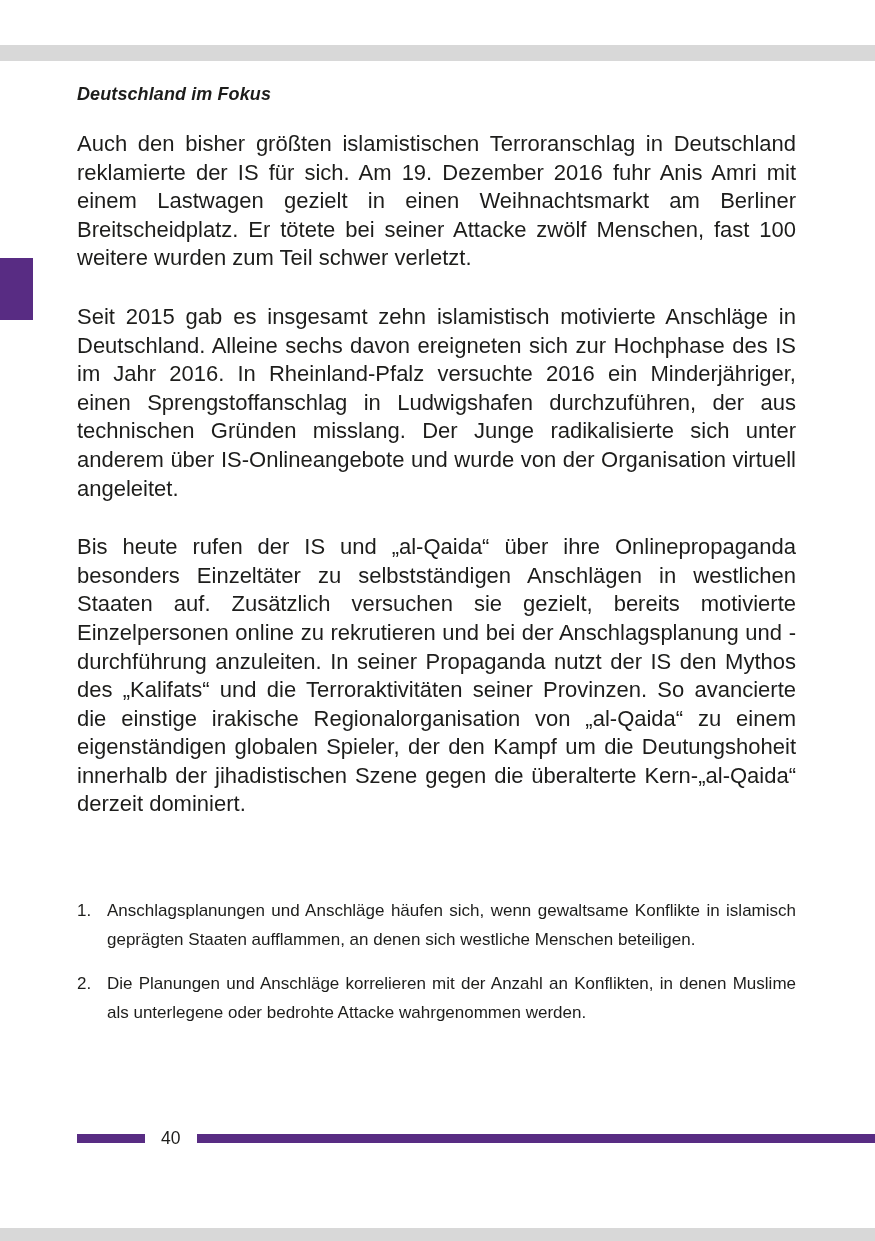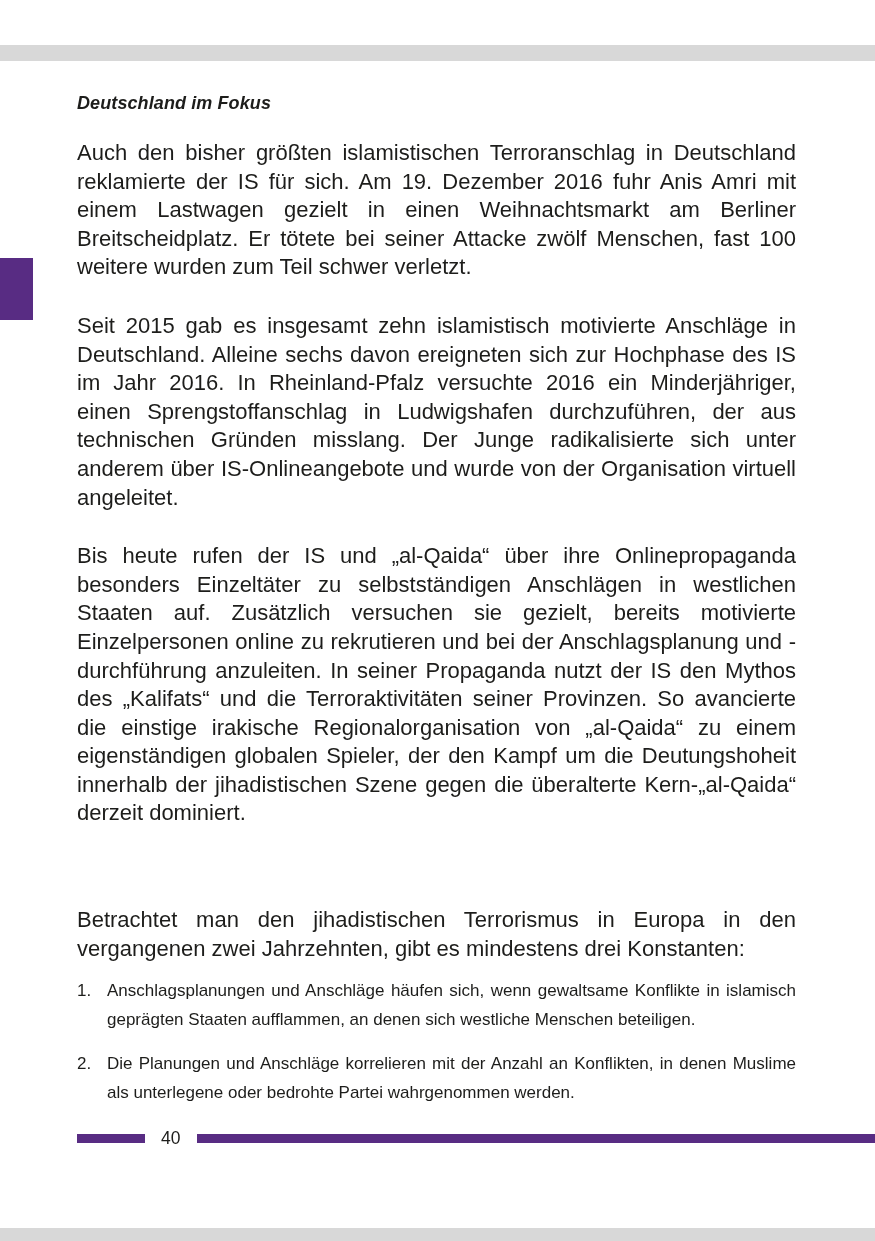--- a/index.html
+++ b/index.html
@@ -23,21 +23,21 @@
   }
   .strip-top{top:45px;height:16px;}
   .strip-bottom{top:1228px;height:13px;}
   .margin-tab{
     position:absolute;left:0;top:258px;
     width:33px;height:62px;
     background:var(--accent-purple);
   }
   .content{
     position:absolute;
-    left:77px;top:93px;
+    left:77px;top:84px;
     width:719px;
   }
   .section-heading{
     font-weight:bold;
     font-style:italic;
     font-size:18px;
     margin:0 0 25px 0;
     letter-spacing:0.1px;
   }
   .body-par{
@@ -104,32 +104,31 @@
 
   <p class="body-par">Auch den bisher größten islamistischen Terroranschlag in Deutschland reklamierte der IS für sich. Am 19. Dezember 2016 fuhr Anis Amri mit einem Lastwagen gezielt in einen Weihnachtsmarkt am Berliner Breitscheidplatz. Er tötete bei seiner Attacke zwölf Menschen, fast 100 weitere wurden zum Teil schwer verletzt.</p>
 
   <p class="body-par">Seit 2015 gab es insgesamt zehn islamistisch motivierte Anschläge in Deutschland. Alleine sechs davon ereigneten sich zur Hochphase des IS im Jahr 2016. In Rheinland-Pfalz versuchte 2016 ein Minderjähriger, einen Sprengstoffanschlag in Ludwigshafen durchzuführen, der aus technischen Gründen misslang. Der Junge radikalisierte sich unter anderem über IS-Onlineangebote und wurde von der Organisation virtuell angeleitet.</p>
 
   <p class="body-par">Bis heute rufen der IS und „al-Qaida“ über ihre Onlinepropaganda besonders Einzeltäter zu selbstständigen Anschlägen in westlichen Staaten auf. Zusätzlich versuchen sie gezielt, bereits motivierte Einzelpersonen online zu rekrutieren und bei der Anschlagsplanung und -durchführung anzuleiten. In seiner Propaganda nutzt der IS den Mythos des „Kalifats“ und die Terroraktivitäten seiner Provinzen. So avancierte die einstige irakische Regionalorganisation von „al-Qaida“ zu einem eigenständigen globalen Spieler, der den Kampf um die Deutungshoheit innerhalb der jihadistischen Szene gegen die überalterte Kern-„al-Qaida“ derzeit dominiert.</p>
 
   <div class="section-gap"></div>
 
 
-  <p class="body-par intro-par">Betrachtet man den jihadistischen Terrorismus in Europa in den vergangenen zwei Jahrzehnten, gibt es mindestens drei Konstanten:</p>
 
   <div class="num-list">
 
     <div class="num-item">
       <span class="num-marker">1.</span>
       <span class="num-text">Anschlagsplanungen und Anschläge häufen sich, wenn gewaltsame Konflikte in islamisch geprägten Staaten aufflammen, an denen sich westliche Menschen beteiligen.</span>
     </div>
 
     <div class="num-item">
       <span class="num-marker">2.</span>
-      <span class="num-text">Die Planungen und Anschläge korrelieren mit der Anzahl an Konflikten, in denen Muslime als unterlegene oder bedrohte Partei wahrgenommen werden.</span>
+      <span class="num-text">Die Planungen und Anschläge korrelieren mit der Anzahl an Konflikten, in denen Muslime als unterlegene oder bedrohte Attacke wahrgenommen werden.</span>
     </div>
 
   </div>
 
 </div>
 
 <div class="footer">
   <div class="footer-bar footer-bar-short"></div>
   <span class="page-number">40</span>
   <div class="footer-bar footer-bar-long"></div>

